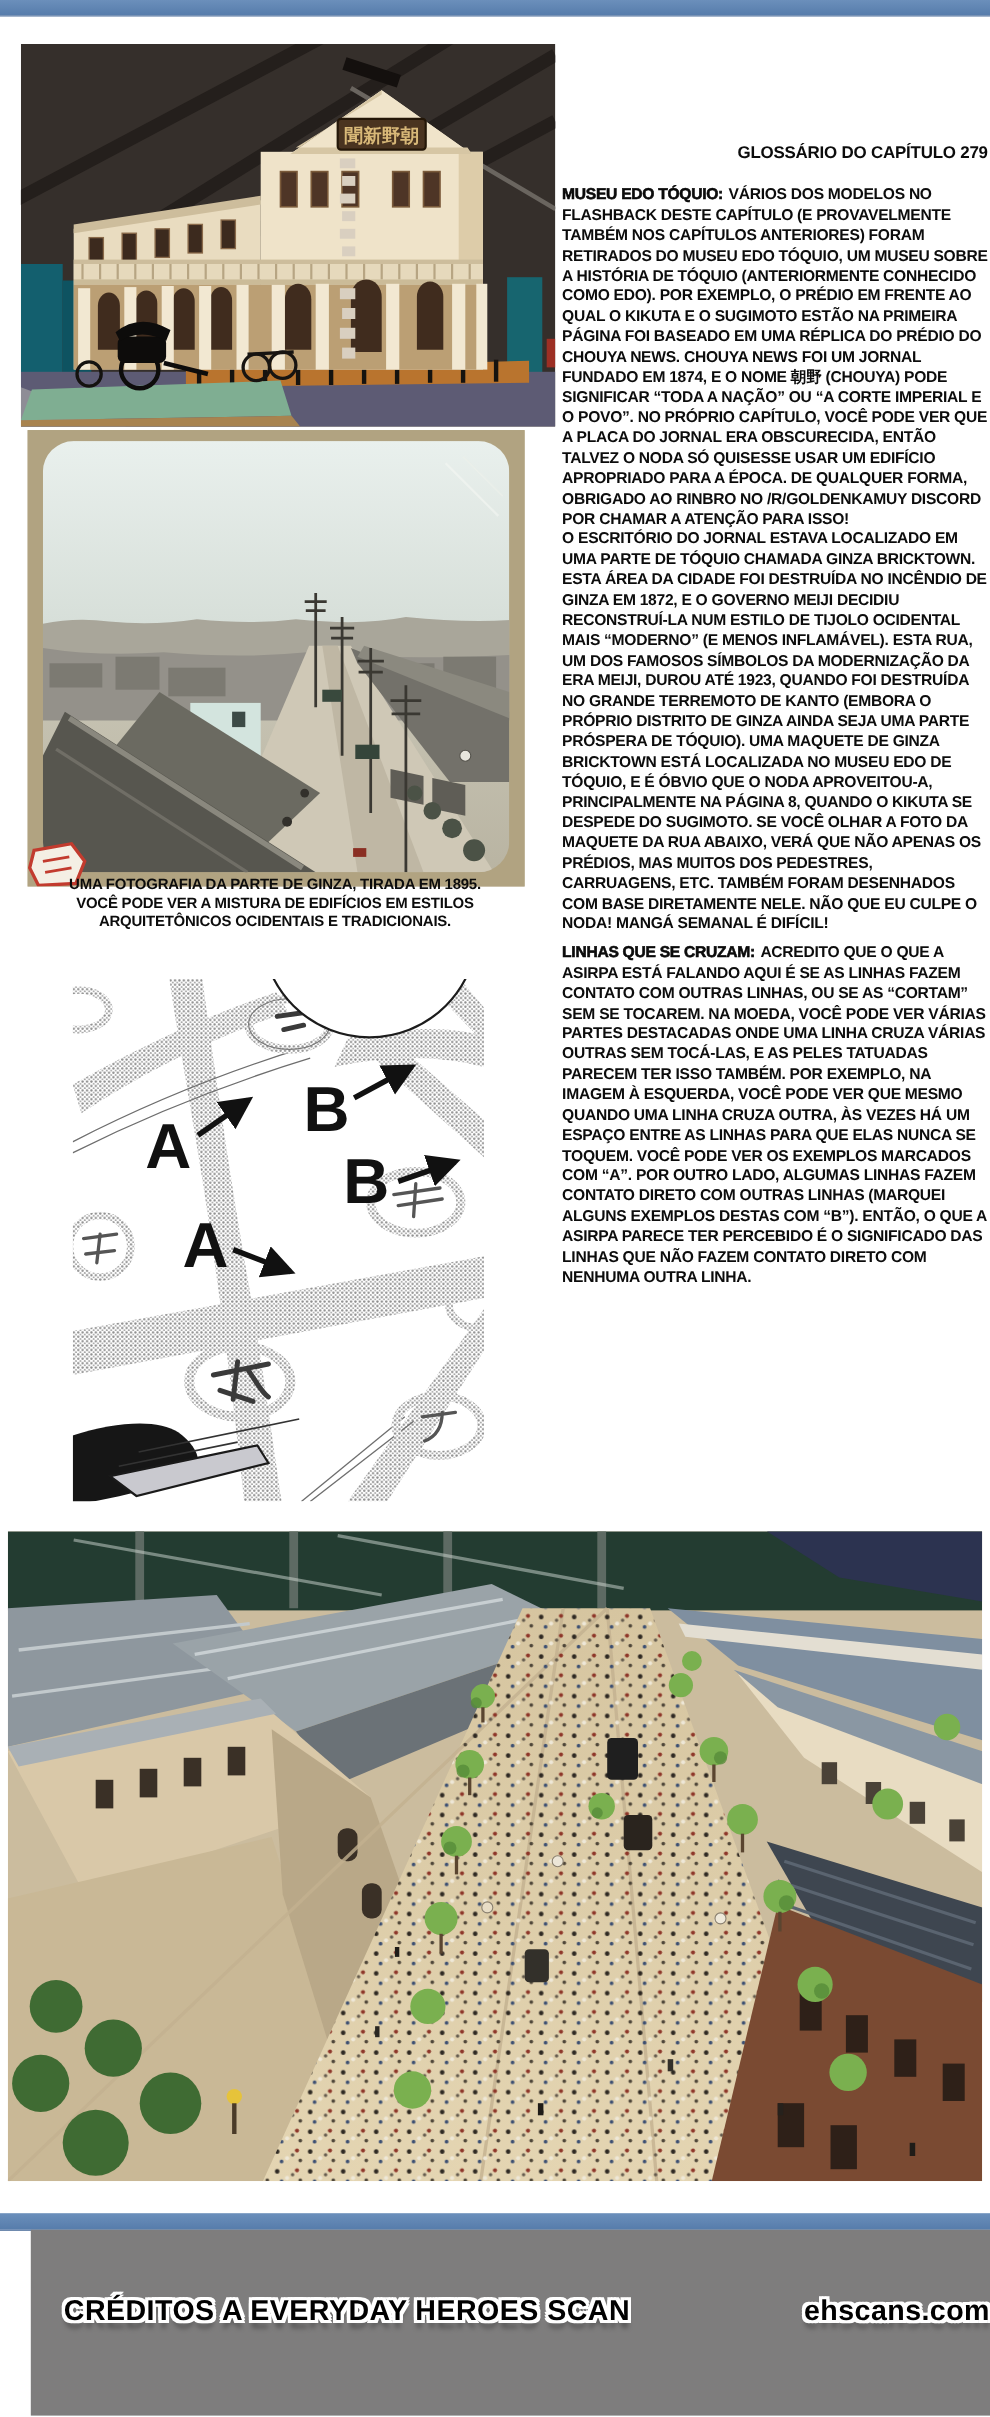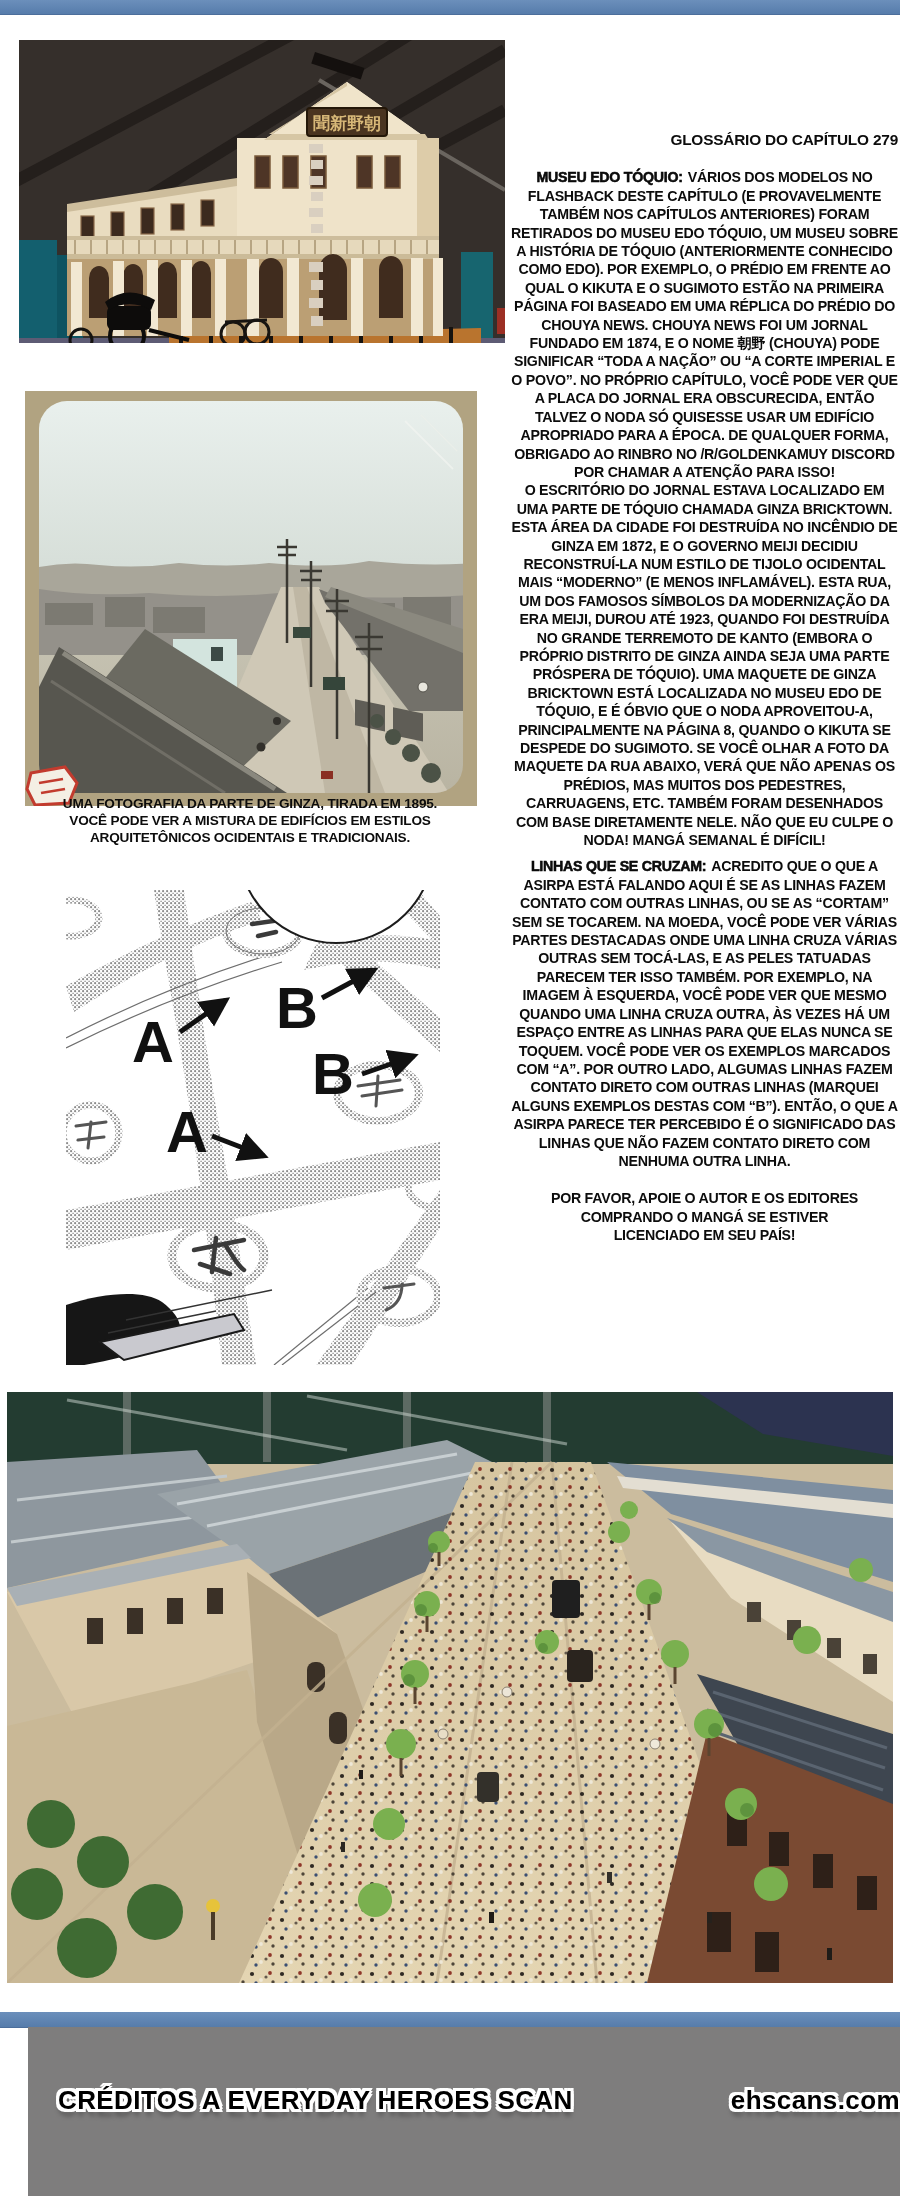--- a/index.html
+++ b/index.html
@@ -5,36 +5,36 @@
   html,body{margin:0;padding:0;}
   body{
     width:900px;height:2197px;position:relative;background:#ffffff;
     font-family:"Liberation Sans",sans-serif;overflow:hidden;
   }
   .bar{position:absolute;left:0;width:900px;background:linear-gradient(#6b8fbb,#567cab);border-bottom:1px solid #4c6e9b;}
   #bar-top{top:0;height:14px;}
   #bar-bottom{top:2012px;height:15px;}
 
   .photo{position:absolute;overflow:hidden;}
-  #photo1{left:8px;top:40px;width:486px;height:303px;padding-left:11px;}
+  #photo1{left:8px;top:40px;width:486px;height:348px;padding-left:11px;}
   #photo2{left:25px;top:391px;width:452px;height:415px;background:#b1a381;}
   #panel{left:66px;top:890px;width:374px;height:475px;background:#fff;}
   #photo3{left:7px;top:1392px;width:886px;height:591px;}
 
   #caption{
     position:absolute;left:50px;top:795px;width:400px;text-align:center;
     font-weight:bold;font-size:13.6px;line-height:17.2px;letter-spacing:-0.2px;color:#0c0c0c;
   }
 
   #glossary{
     position:absolute;left:511px;top:131px;width:387px;color:#0c0c0c;
     font-weight:bold;font-size:14.2px;line-height:18.4px;letter-spacing:-0.25px;
   }
   #glossary h1{font-size:15.4px;text-align:right;margin:0 0 19px 0;letter-spacing:-0.2px;}
-  .gp{margin:0;text-align:center;}
+  .gp{margin:0;}
   .entry2{margin-top:8px;}
   .support{margin-top:19px;text-align:center;padding:0 28px;}
   .term{-webkit-text-stroke:0.5px #000;margin-right:5px;}
 
   #footer{position:absolute;left:0;top:2027px;width:900px;height:169px;background:#7e7d7d;margin-left:28px;}
   .credit{
     position:absolute;top:58px;font-size:26px;font-weight:bold;color:#000;
     letter-spacing:0.4px;white-space:nowrap;
     text-shadow:
       -3px -3px 0 #fff, 0 -3px 0 #fff, 3px -3px 0 #fff,
@@ -369,21 +369,20 @@
       <line x1="146" y1="246" x2="198" y2="266"></line>
     </g>
   </svg>
 </div>
 
 <div id="glossary">
   <h1>GLOSSÁRIO DO CAPÍTULO 279</h1>
   <p class="gp"><span class="term">MUSEU EDO TÓQUIO:</span><span>VÁRIOS DOS MODELOS NO FLASHBACK DESTE CAPÍTULO (E PROVAVELMENTE TAMBÉM NOS CAPÍTULOS ANTERIORES) FORAM RETIRADOS DO MUSEU EDO TÓQUIO, UM MUSEU SOBRE A HISTÓRIA DE TÓQUIO (ANTERIORMENTE CONHECIDO COMO EDO). POR EXEMPLO, O PRÉDIO EM FRENTE AO QUAL O KIKUTA E O SUGIMOTO ESTÃO NA PRIMEIRA PÁGINA FOI BASEADO EM UMA RÉPLICA DO PRÉDIO DO CHOUYA NEWS. CHOUYA NEWS FOI UM JORNAL FUNDADO EM 1874, E O NOME 朝野 (CHOUYA) PODE SIGNIFICAR “TODA A NAÇÃO” OU “A CORTE IMPERIAL E O POVO”. NO PRÓPRIO CAPÍTULO, VOCÊ PODE VER QUE A PLACA DO JORNAL ERA OBSCURECIDA, ENTÃO TALVEZ O NODA SÓ QUISESSE USAR UM EDIFÍCIO APROPRIADO PARA A ÉPOCA. DE QUALQUER FORMA, OBRIGADO AO RINBRO NO /R/GOLDENKAMUY DISCORD POR CHAMAR A ATENÇÃO PARA ISSO!</span></p>
   <p class="gp">O ESCRITÓRIO DO JORNAL ESTAVA LOCALIZADO EM UMA PARTE DE TÓQUIO CHAMADA GINZA BRICKTOWN. ESTA ÁREA DA CIDADE FOI DESTRUÍDA NO INCÊNDIO DE GINZA EM 1872, E O GOVERNO MEIJI DECIDIU RECONSTRUÍ-LA NUM ESTILO DE TIJOLO OCIDENTAL MAIS “MODERNO” (E MENOS INFLAMÁVEL). ESTA RUA, UM DOS FAMOSOS SÍMBOLOS DA MODERNIZAÇÃO DA ERA MEIJI, DUROU ATÉ 1923, QUANDO FOI DESTRUÍDA NO GRANDE TERREMOTO DE KANTO (EMBORA O PRÓPRIO DISTRITO DE GINZA AINDA SEJA UMA PARTE PRÓSPERA DE TÓQUIO). UMA MAQUETE DE GINZA BRICKTOWN ESTÁ LOCALIZADA NO MUSEU EDO DE TÓQUIO, E É ÓBVIO QUE O NODA APROVEITOU-A, PRINCIPALMENTE NA PÁGINA 8, QUANDO O KIKUTA SE DESPEDE DO SUGIMOTO. SE VOCÊ OLHAR A FOTO DA MAQUETE DA RUA ABAIXO, VERÁ QUE NÃO APENAS OS PRÉDIOS, MAS MUITOS DOS PEDESTRES, CARRUAGENS, ETC. TAMBÉM FORAM DESENHADOS COM BASE DIRETAMENTE NELE. NÃO QUE EU CULPE O NODA! MANGÁ SEMANAL É DIFÍCIL!</p>
   <p class="gp entry2"><span class="term">LINHAS QUE SE CRUZAM:</span><span>ACREDITO QUE O QUE A ASIRPA ESTÁ FALANDO AQUI É SE AS LINHAS FAZEM CONTATO COM OUTRAS LINHAS, OU SE AS “CORTAM” SEM SE TOCAREM. NA MOEDA, VOCÊ PODE VER VÁRIAS PARTES DESTACADAS ONDE UMA LINHA CRUZA VÁRIAS OUTRAS SEM TOCÁ-LAS, E AS PELES TATUADAS PARECEM TER ISSO TAMBÉM. POR EXEMPLO, NA IMAGEM À ESQUERDA, VOCÊ PODE VER QUE MESMO QUANDO UMA LINHA CRUZA OUTRA, ÀS VEZES HÁ UM ESPAÇO ENTRE AS LINHAS PARA QUE ELAS NUNCA SE TOQUEM. VOCÊ PODE VER OS EXEMPLOS MARCADOS COM “A”. POR OUTRO LADO, ALGUMAS LINHAS FAZEM CONTATO DIRETO COM OUTRAS LINHAS (MARQUEI ALGUNS EXEMPLOS DESTAS COM “B”). ENTÃO, O QUE A ASIRPA PARECE TER PERCEBIDO É O SIGNIFICADO DAS LINHAS QUE NÃO FAZEM CONTATO DIRETO COM NENHUMA OUTRA LINHA.</span></p>
-  <p class="gp support">POR FAVOR, APOIE O AUTOR E OS EDITORES COMPRANDO O MANGÁ SE ESTIVER LICENCIADO EM SEU PAÍS!</p>
 </div>
 
 <div id="photo3" class="photo">
   <svg width="886" height="591" viewBox="0 0 886 591">
     <defs>
       <linearGradient id="street3" x1="0" y1="0" x2="0" y2="1">
         <stop offset="0" stop-color="#d6c5a0"></stop>
         <stop offset="1" stop-color="#e4d5b2"></stop>
       </linearGradient>
       <pattern id="crowd" width="30" height="18" patternUnits="userSpaceOnUse">

